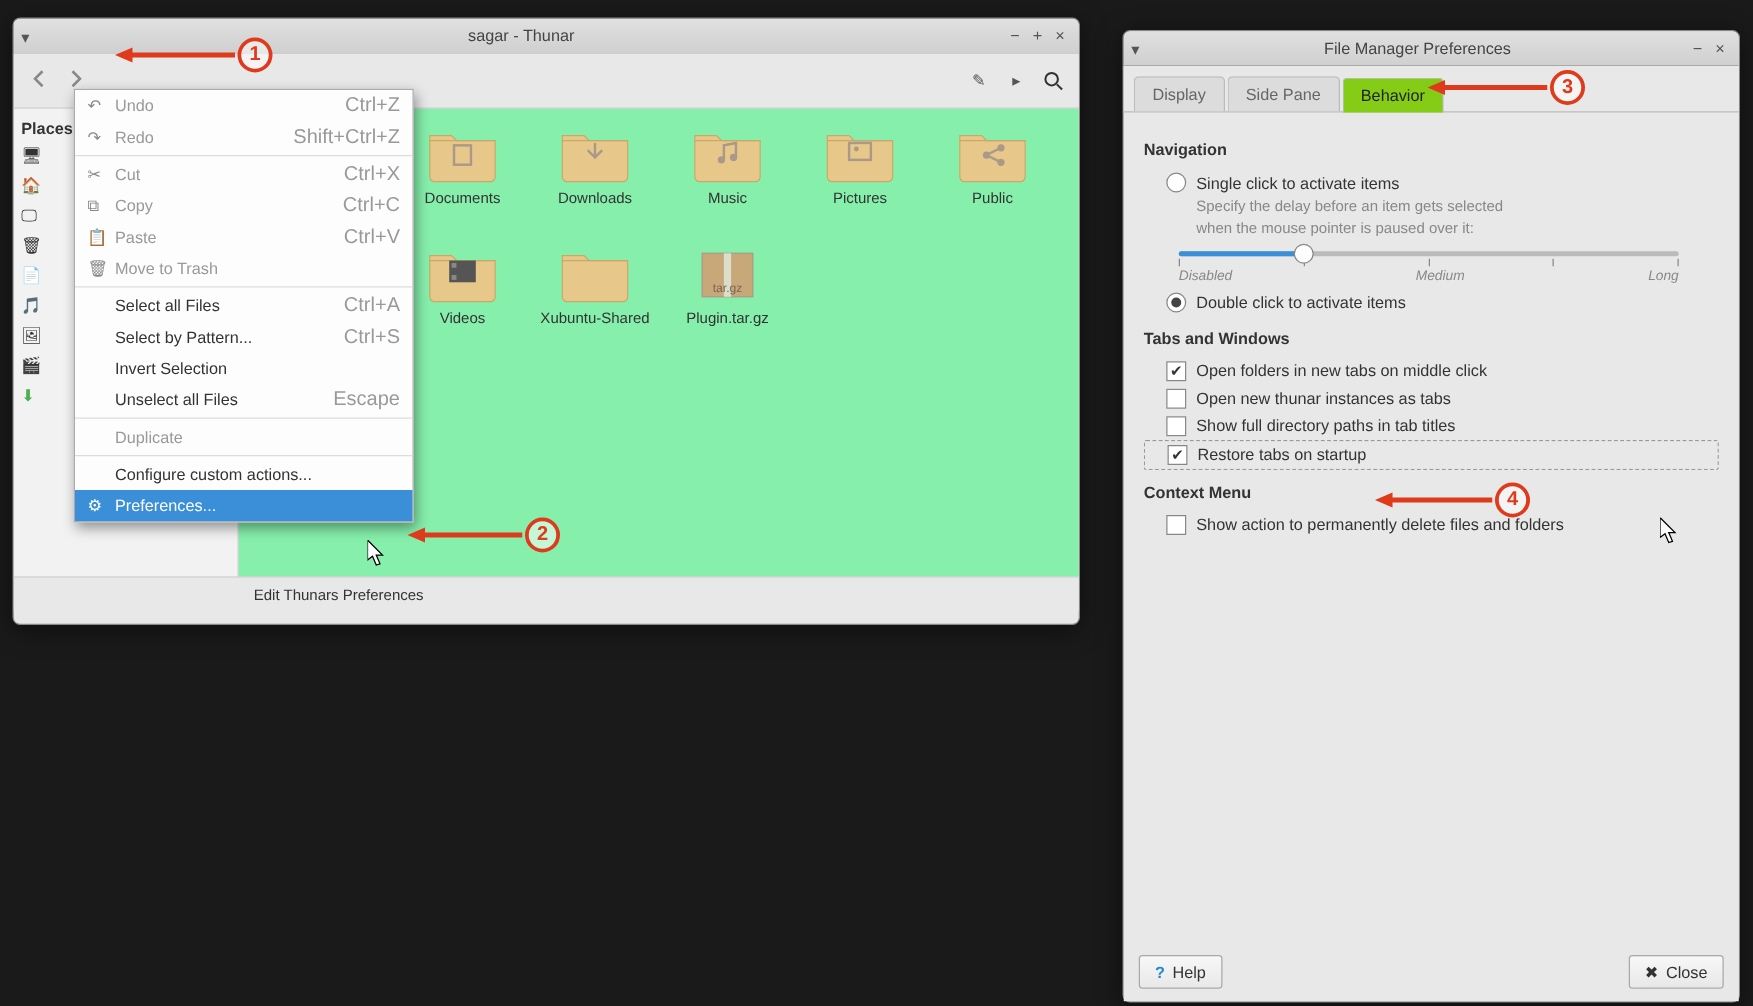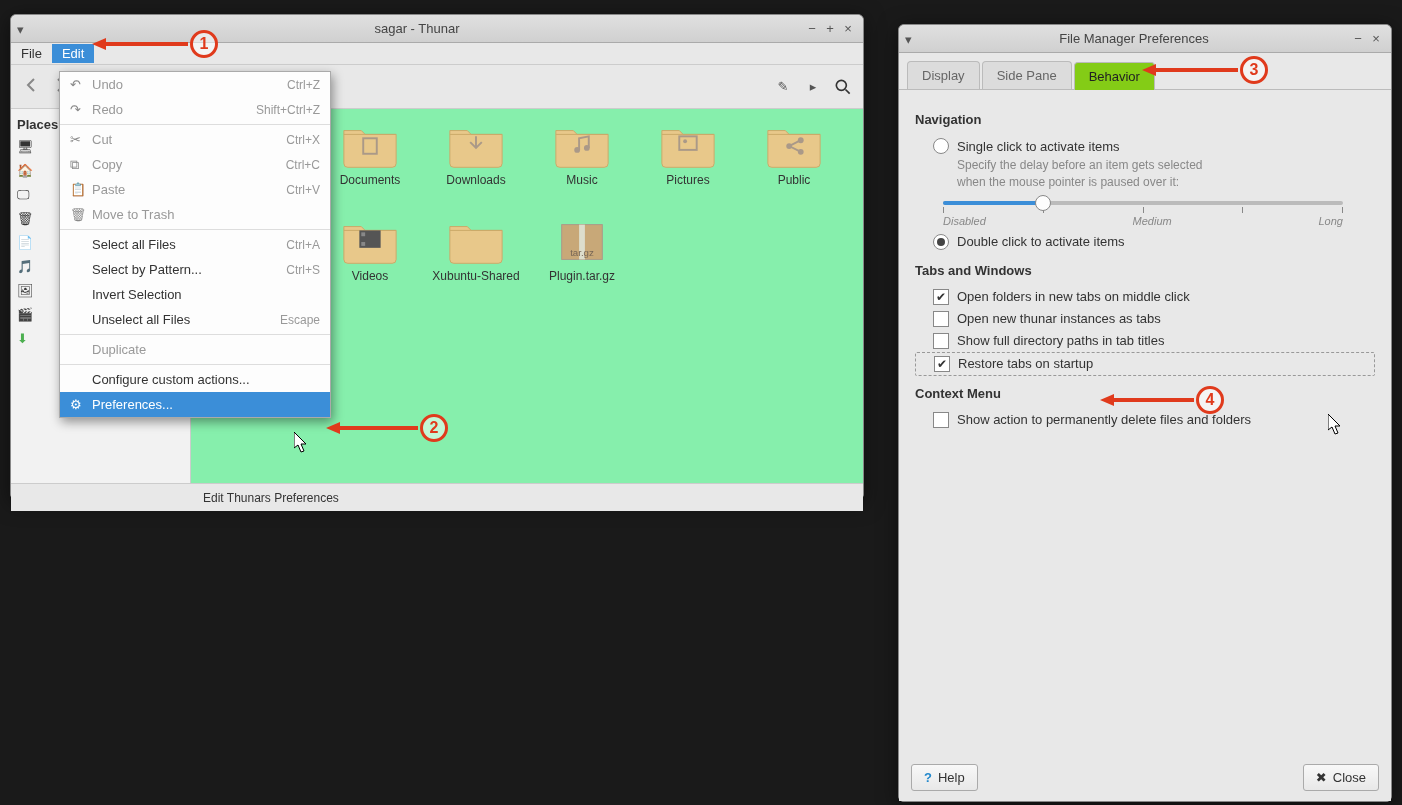--- a/index.html
+++ b/index.html
@@ -33,21 +33,21 @@
   .folder-item .fldlabel { font-size: 12px; text-align: center; margin-top: 2px; }
   
   .statusbar { height: 28px; background: #e8e8e8; border-top: 1px solid #ccc; display: flex; align-items: center; padding: 0 12px; font-size: 12px; color: #333; }
   
   
   .dropdown { position: absolute; left: 48px; top: 56px; width: 272px; background: #fdfdfd; border: 1px solid #aaa; box-shadow: 2px 4px 10px rgba(0,0,0,0.4); z-index: 100; }
   .dropdown .ditem { display: flex; align-items: center; height: 25px; padding: 0 10px; font-size: 13px; color: #333; }
   .dropdown .ditem.disabled { color: #999; }
   .dropdown .ditem .dicon { width: 16px; margin-right: 6px; color: #888; }
   .dropdown .ditem .dlabel { flex: 1; }
-  .dropdown .ditem .dshort { color: #999; font-size: 12px; }
+  .dropdown .ditem .dshort { color: #999; font-size: 16px; }
   .dropdown .dsep { height: 1px; background: #ddd; margin: 2px 0; }
   .dropdown .ditem.highlight { background: #3b8ed8; color: #fff; }
   .dropdown .ditem.highlight .dshort { color: #eef; }
   .dropdown .ditem.highlight .dicon { color: #fff; }
   
   
   .anno-circle { position: absolute; width: 28px; height: 28px; border: 3px solid #e03a1c; border-radius: 50%; color: #e03a1c; font-weight: bold; display: flex; align-items: center; justify-content: center; font-size: 16px; background: rgba(255,255,255,0.5); z-index: 200; }
   .anno-arrow { position: absolute; z-index: 199; }
   
   
@@ -83,24 +83,20 @@
 <body>
 
 <div class="window" style="left:10px; top:14px; width:854px; height:486px;">
   <div class="titlebar">
     <span class="icon-small">▾</span>
     <span class="title">sagar - Thunar</span>
     <span class="win-btn">−</span>
     <span class="win-btn">+</span>
     <span class="win-btn">×</span>
   </div>
-  <div class="menubar">
-    <div class="mitem">File</div>
-    <div class="mitem active">Edit</div>
-  </div>
   <div class="toolbar">
     <span class="navbtn"><svg viewBox="0 0 24 24" fill="currentColor">
           <path d="M15 6l-6 6 6 6" stroke="currentColor" stroke-width="2" fill="none"></path>
         </svg></span>
     <span class="navbtn"><svg viewBox="0 0 24 24" fill="currentColor">
           <path d="M9 6l6 6-6 6" stroke="currentColor" stroke-width="2" fill="none"></path>
         </svg></span>
     <div class="spacer"></div>
     <span class="tbtn">✎</span>
     <span class="tbtn">▸</span>

